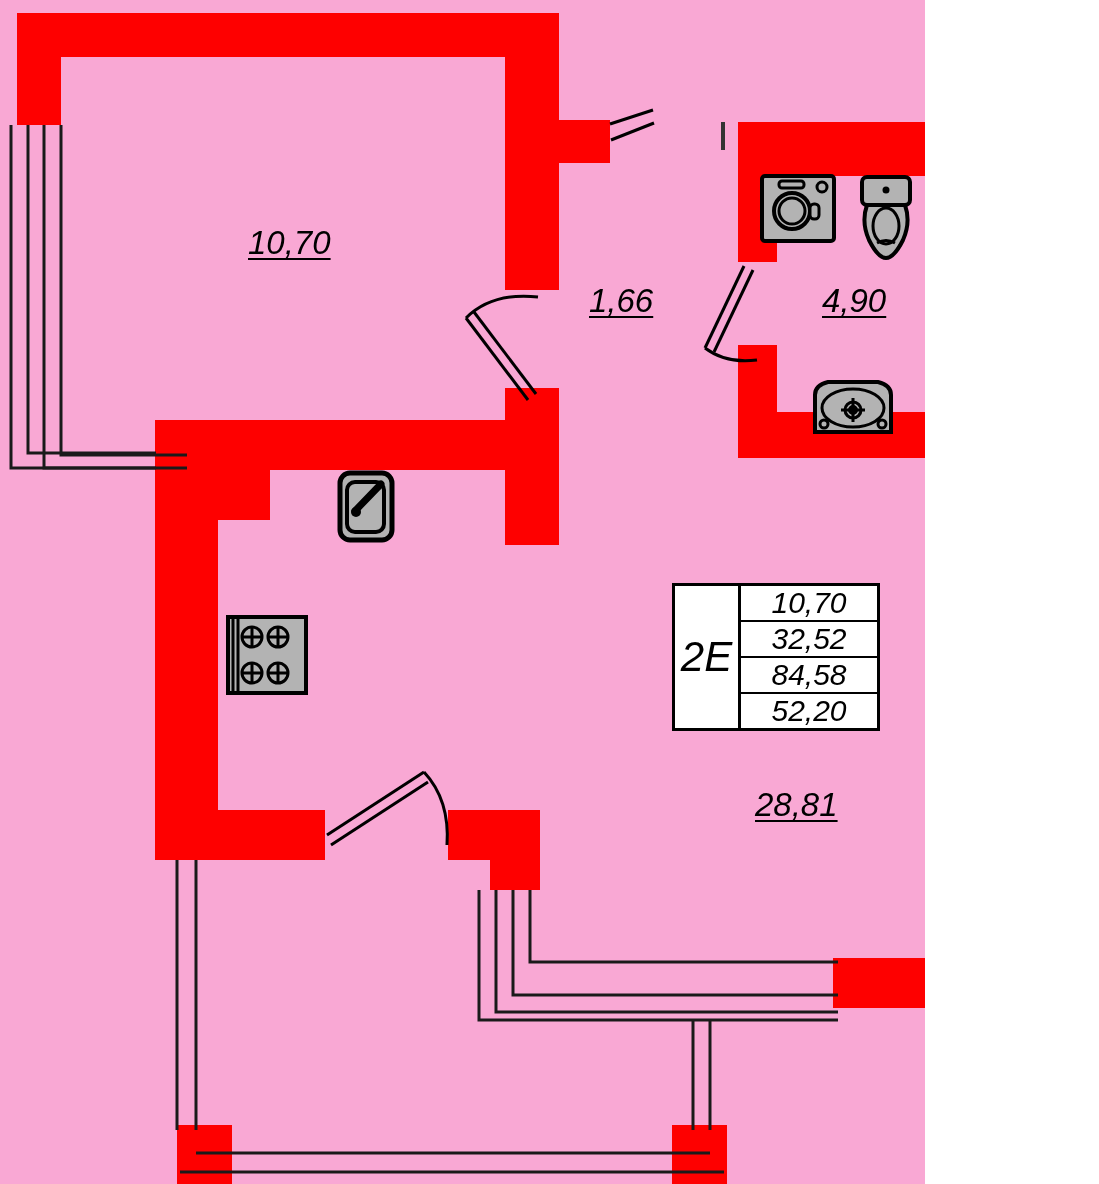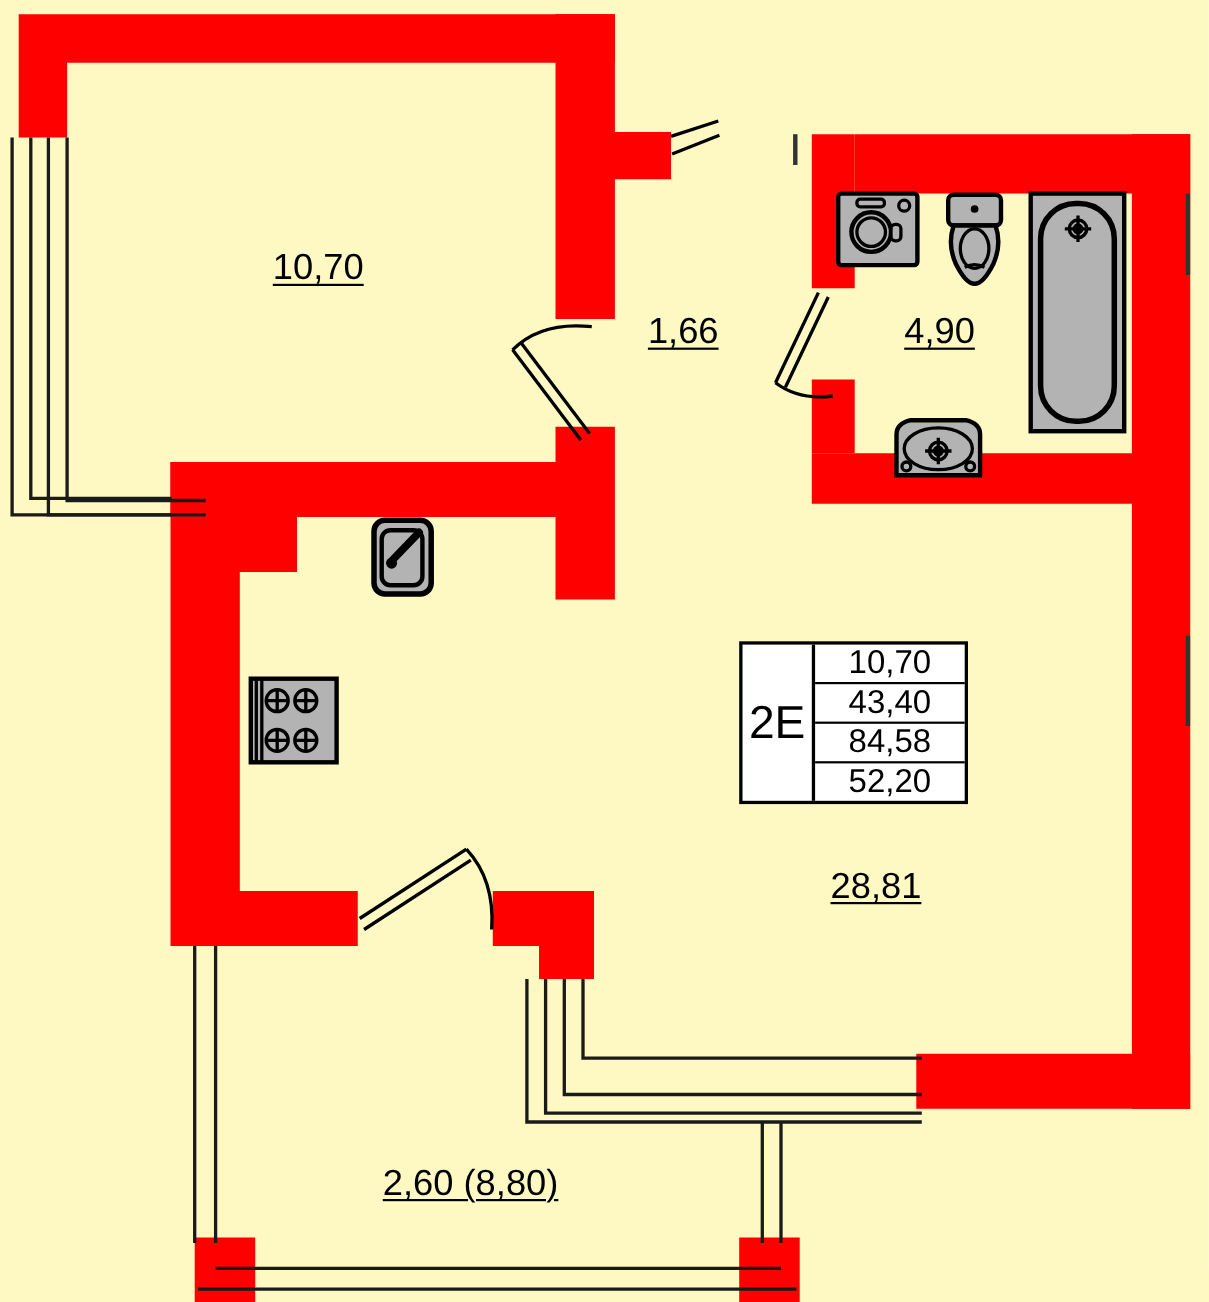--- a/index.html
+++ b/index.html
@@ -6,24 +6,25 @@
   html, body {
     margin: 0;
     padding: 0;
     background: #ffffff;
   }
   body {
     font-family: "Liberation Sans", sans-serif;
   }
   #plan-root {
     position: relative;
-    width: 1099px;
+    width: 925px;
     height: 1184px;
-    background: #fef9c3;
+    background: #f9a8d4;
     overflow: hidden;
+    font-style: italic;
   }
   #plan-svg {
     position: absolute;
     left: 0;
     top: 0;
     width: 1099px;
     height: 1184px;
     display: block;
   }
   .area-label {
@@ -246,25 +247,24 @@
   </svg>
 
   <div class="area-label" style="left:248px; top:224px;">10,70</div>
 
   <div class="area-label" style="left:589px; top:282px;">1,66</div>
 
   <div class="area-label" style="left:822px; top:282px;text-align:center;">4,90</div>
 
   <div class="area-label" style="left:755px; top:786px;">28,81</div>
 
-  <div class="area-label" style="left:348px; top:1056px;">2,60 (8,80)</div>
 
   <div id="area-table">
     <div class="type-cell">2E</div>
     <div class="values-col">
       <div class="val-cell">10,70</div>
-      <div class="val-cell">43,40</div>
+      <div class="val-cell">32,52</div>
       <div class="val-cell">84,58</div>
       <div class="val-cell">52,20</div>
     </div>
   </div>
 
 </div>
 
 </body></html>

